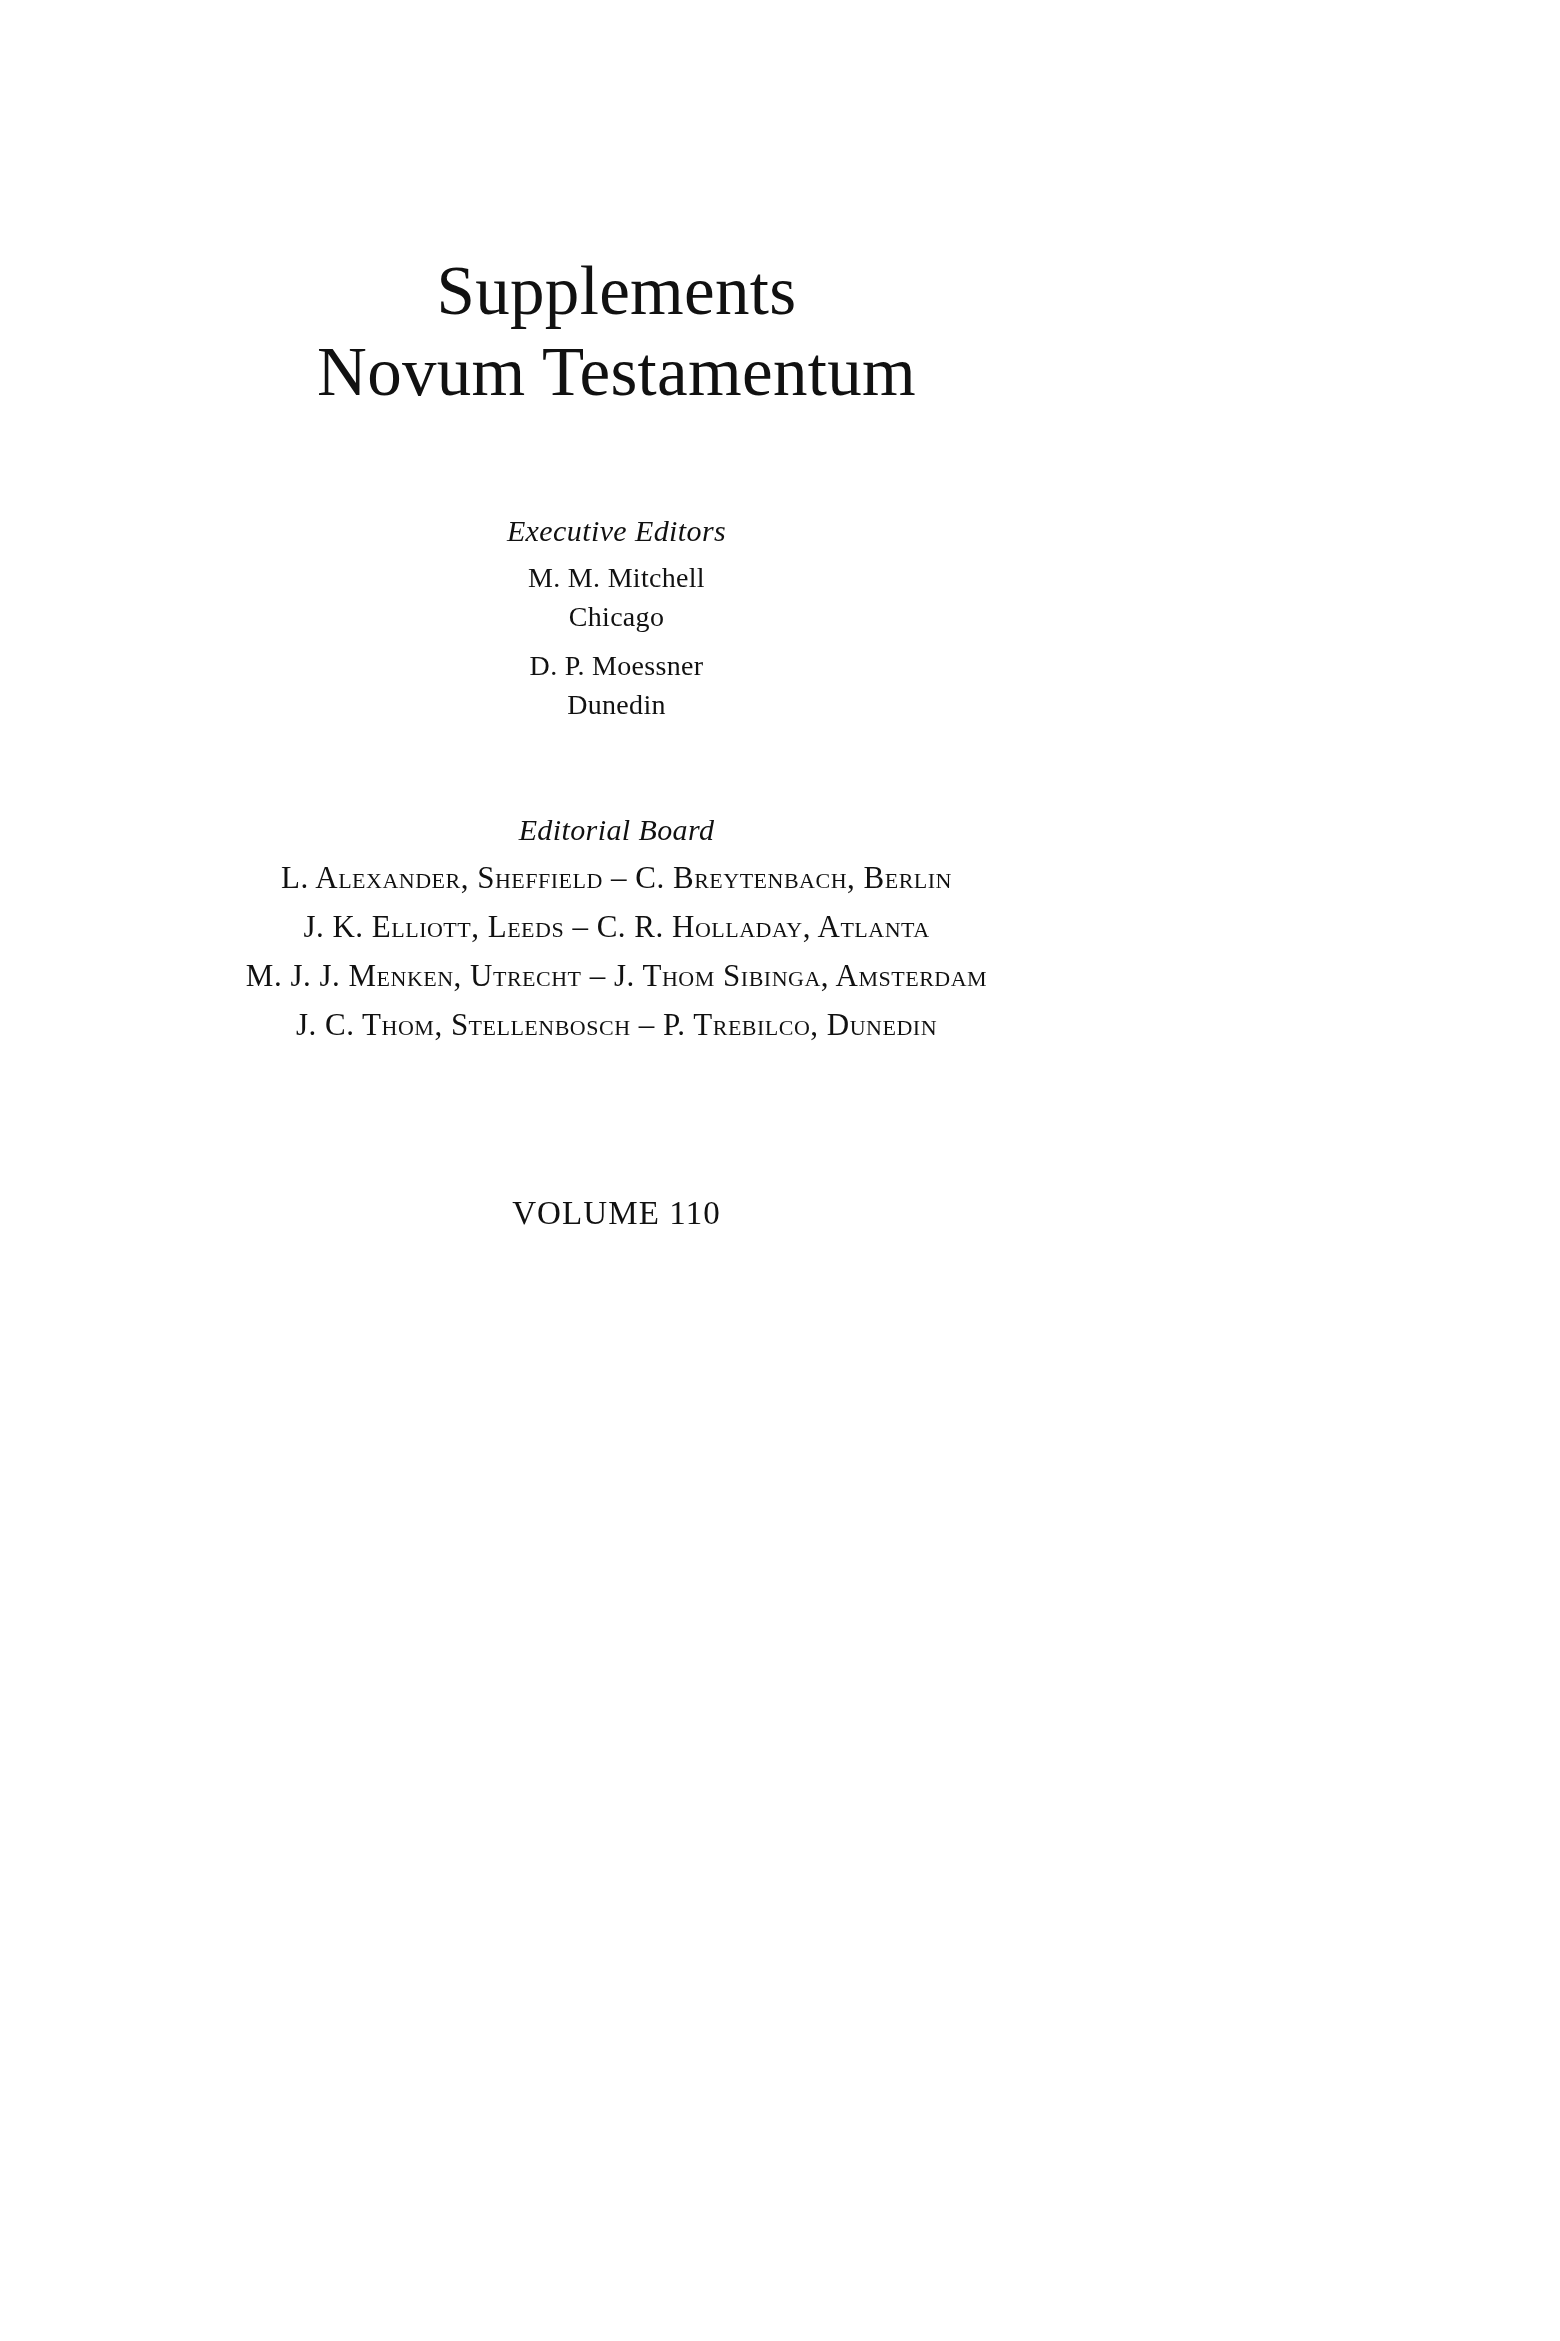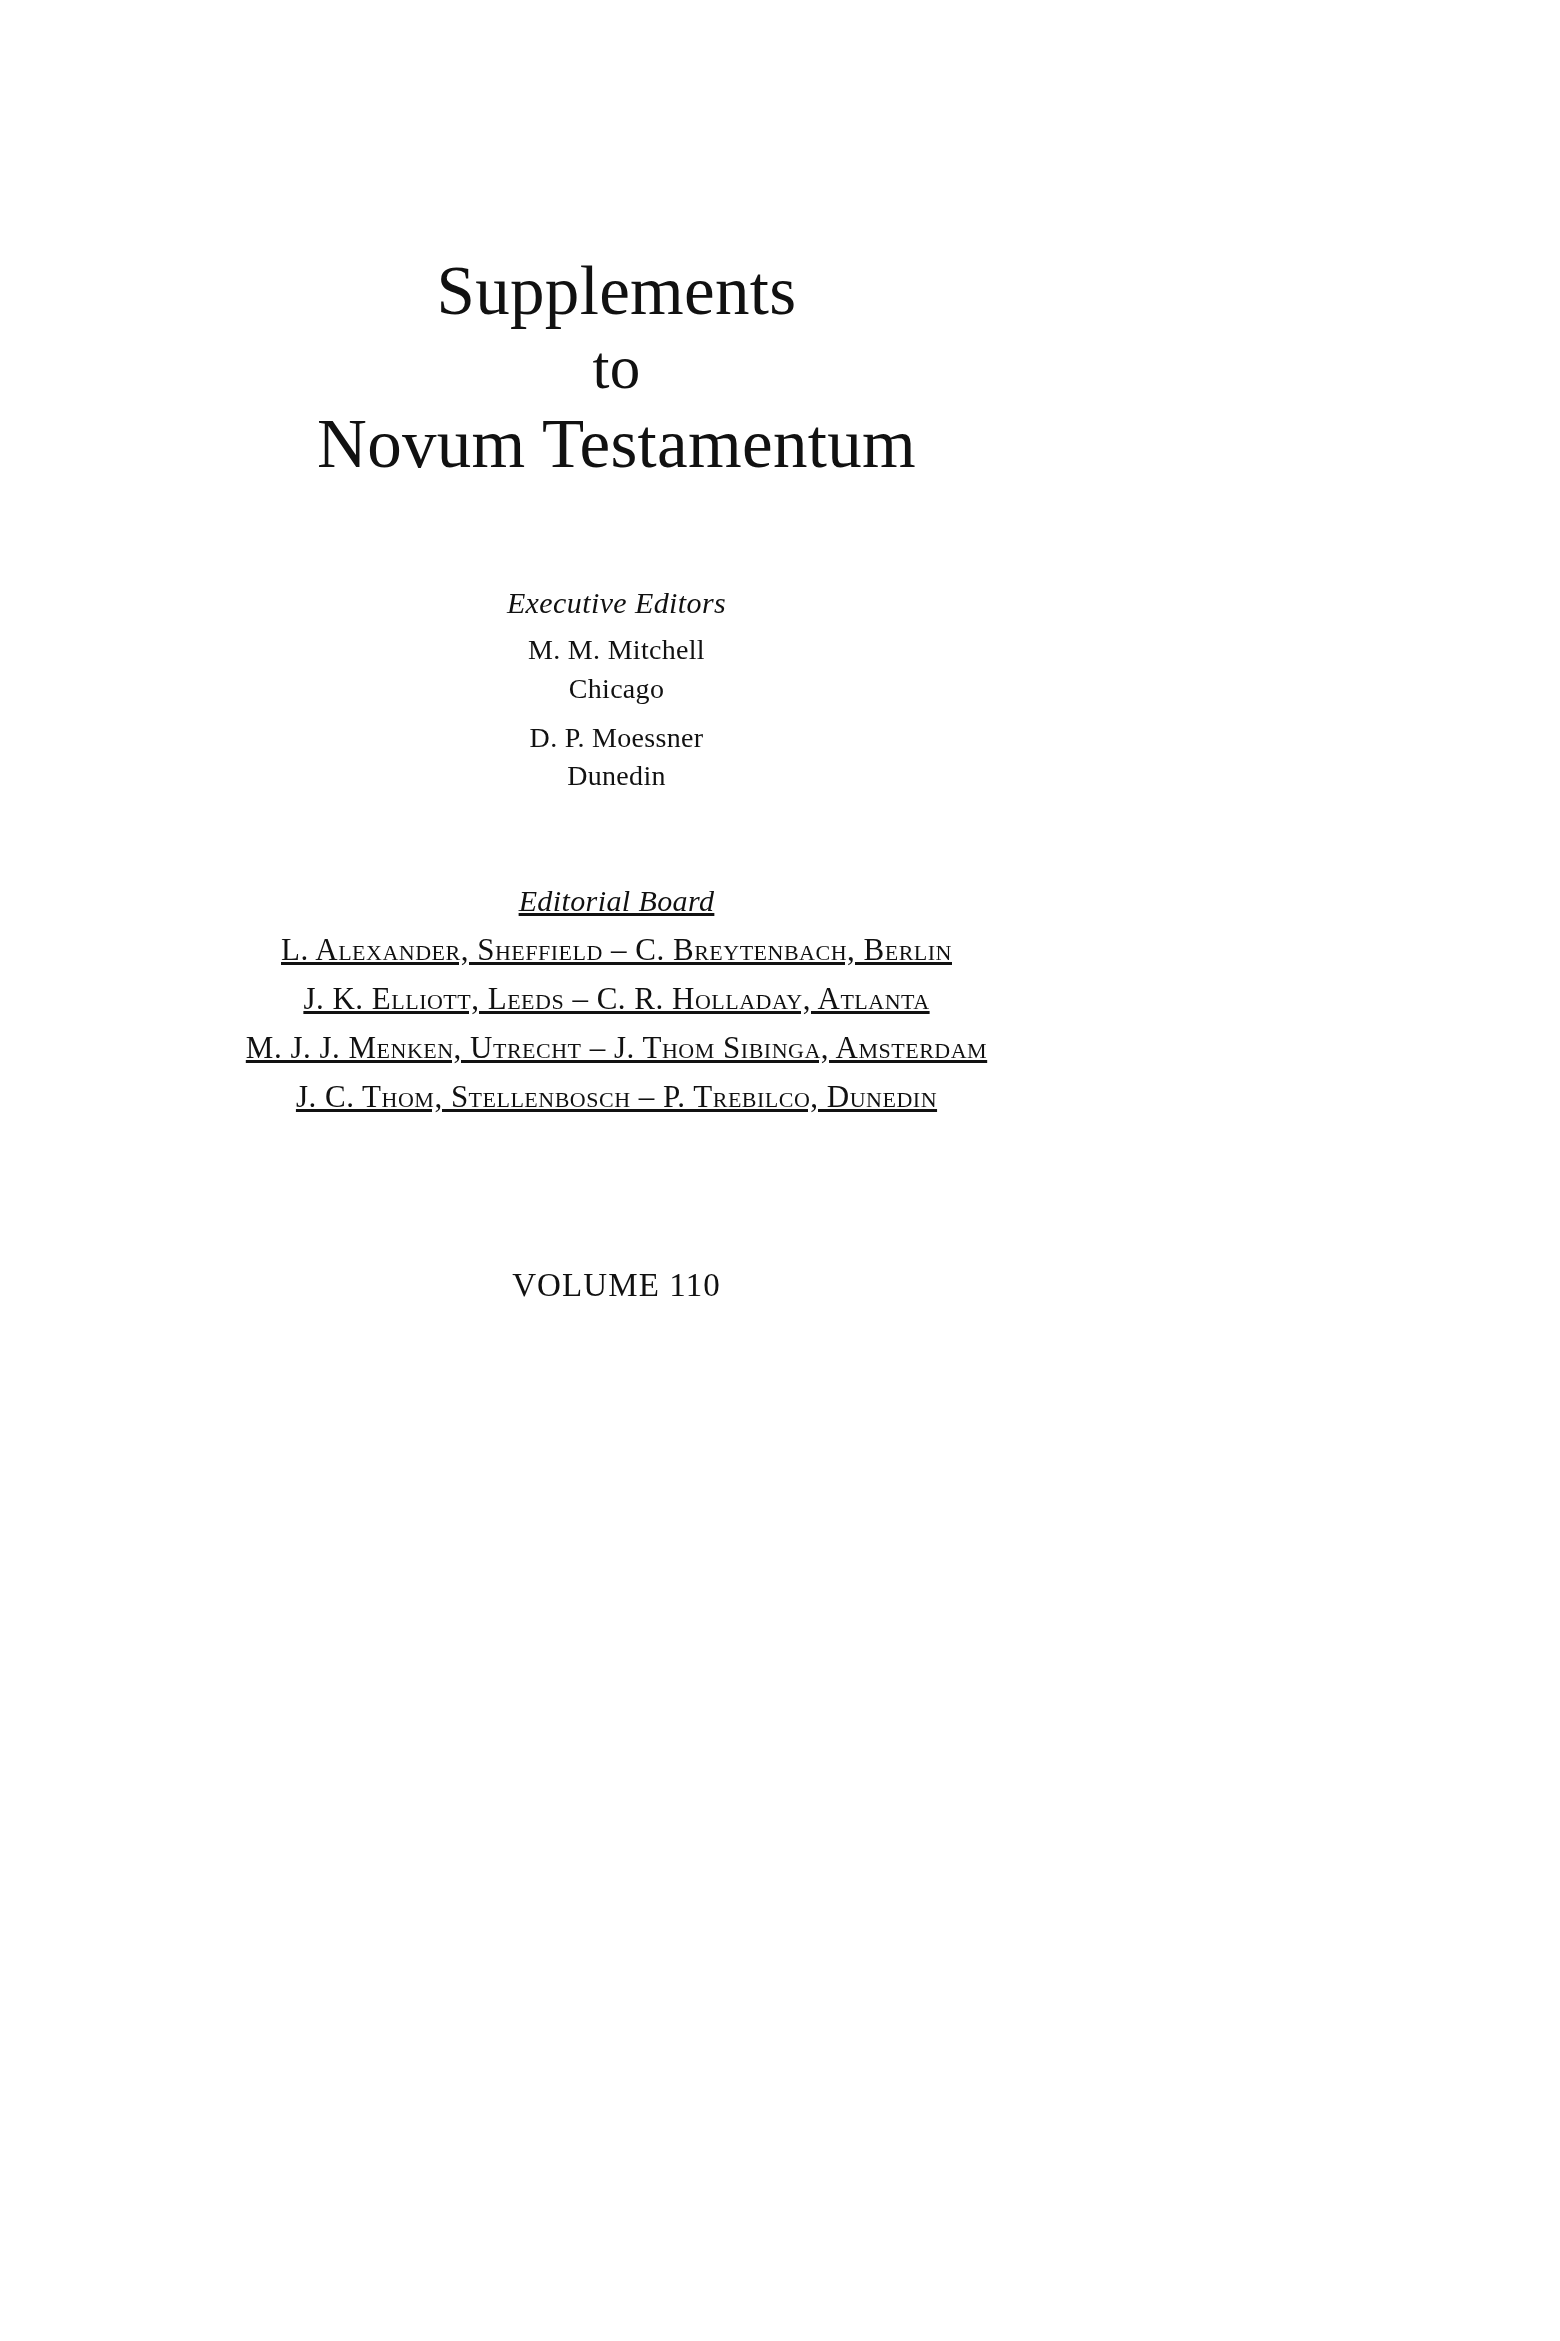--- a/index.html
+++ b/index.html
@@ -62,21 +62,20 @@
     letter-spacing: 0.3px;
     margin-top: 6.6px;
   }
 
   .editor-group + .editor-group {
     margin-top: 17px;
   }
 
   .board-block {
     margin-top: 92px;
-    text-decoration: underline;
   }
 
   .board-line {
     font-size: 31px;
     letter-spacing: 0.5px;
     margin-top: 13.2px;
     font-variant: small-caps;
   }
   .board-block .role-label {
     margin-bottom: 6.6px;
@@ -90,21 +89,20 @@
     letter-spacing: 1.1px;
   }
 </style>
 </head>
 <body>
 
 <div class="page">
 
   <div class="series-title">
     <span class="line">Supplements</span>
-    <span class="line small">to</span>
     <span class="line">Novum Testamentum</span>
   </div>
 
   <div class="block exec-block">
     <div class="role-label">Executive Editors</div>
 
     <div class="editor-group">
       <div class="editor-name">M. M. Mitchell</div>
       <div class="editor-place">Chicago</div>
     </div>

